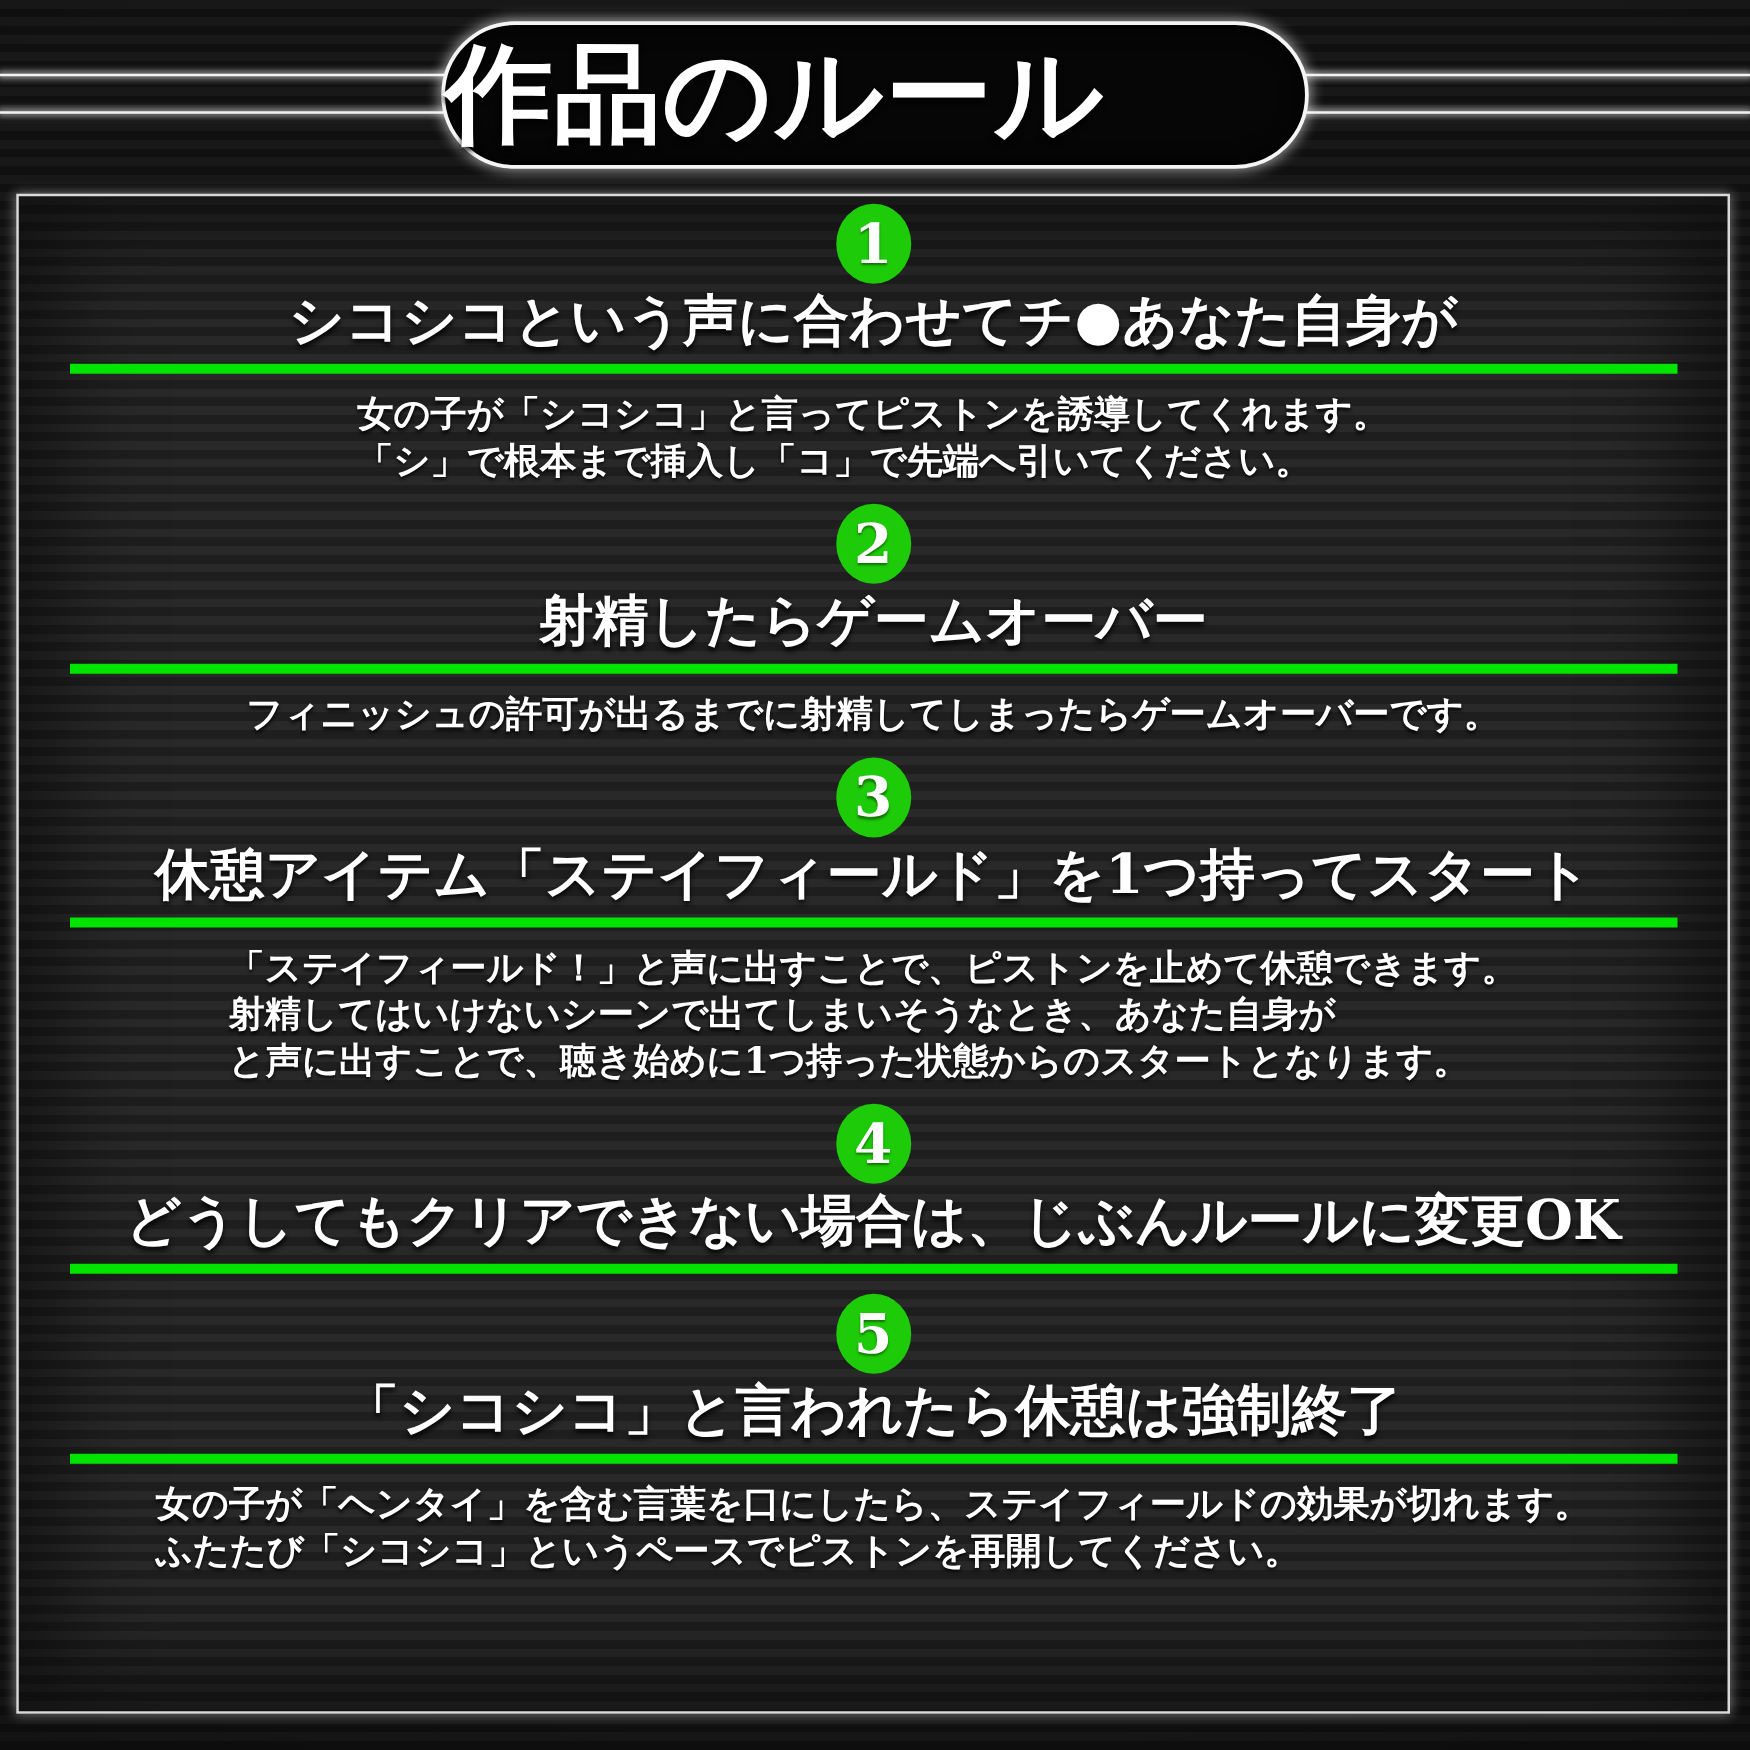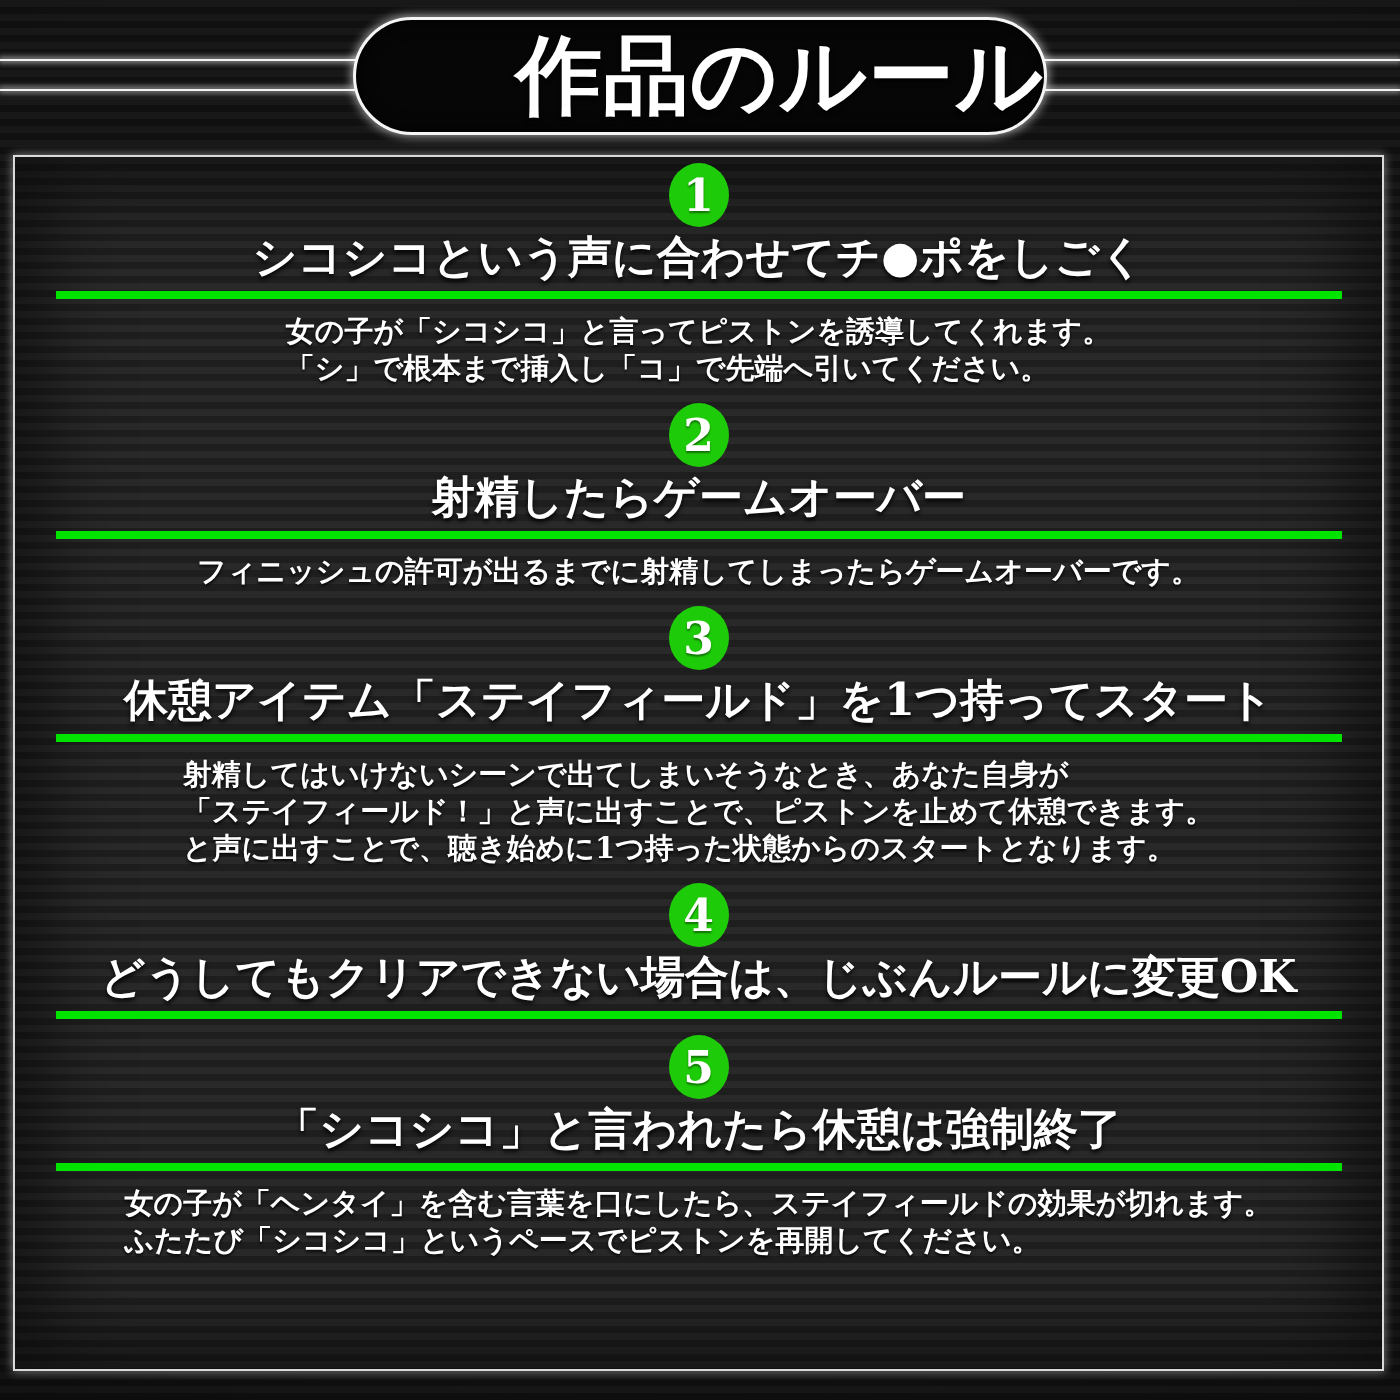--- a/index.html
+++ b/index.html
@@ -24,21 +24,21 @@
   }
   .banner-rail.top { top: 59px; }
   .banner-rail.bottom { top: 89px; }
   .title-badge {
     position: absolute; left: 50%; top: 17px; transform: translateX(-50%);
     width: 688px; height: 112px;
     background: #060606;
     border: 3px solid #f5f5f5;
     border-radius: 60px;
     box-shadow: 0 0 10px 2px rgba(255,255,255,0.55), inset 0 0 18px rgba(0,0,0,0.9);
-    display: flex; align-items: center; justify-content: flex-end;
+    display: flex; align-items: center; justify-content: flex-start;
   }
   .page-title {
     margin: 0;
     font-size: 86px;
     font-weight: 700;
     letter-spacing: 1px;
     color: #ffffff;
     text-shadow: 0 3px 5px rgba(0,0,0,0.9);
     white-space: nowrap;
   }
@@ -105,21 +105,21 @@
     <div class="banner-rail bottom"></div>
     <div class="title-badge">
       <h1 class="page-title">作品のルール</h1>
     </div>
   </div>
 
   <div class="frame">
 
     <section class="rule-section first">
       <div class="num-badge">1</div>
-      <h2 class="rule-heading">シコシコという声に合わせてチ●ポをしごく</h2>
+      <h2 class="rule-heading">シコシコという声に合わせてチ●あなた自身が</h2>
       <div class="green-divider"></div>
       <div class="rule-body">
         <div class="body-line">女の子が「シコシコ」と言ってピストンを誘導してくれます。</div>
         <div class="body-line">「シ」で根本まで挿入し「コ」で先端へ引いてください。</div>
       </div>
     </section>
 
     <section class="rule-section">
       <div class="num-badge">2</div>
       <h2 class="rule-heading">射精したらゲームオーバー</h2>
@@ -127,22 +127,22 @@
       <div class="rule-body">
         <div class="body-line">フィニッシュの許可が出るまでに射精してしまったらゲームオーバーです。</div>
       </div>
     </section>
 
     <section class="rule-section">
       <div class="num-badge">3</div>
       <h2 class="rule-heading">休憩アイテム「ステイフィールド」を1つ持ってスタート</h2>
       <div class="green-divider"></div>
       <div class="rule-body">
+        <div class="body-line">「ステイフィールド！」と声に出すことで、ピストンを止めて休憩できます。</div>
         <div class="body-line">射精してはいけないシーンで出てしまいそうなとき、あなた自身が</div>
-        <div class="body-line">「ステイフィールド！」と声に出すことで、ピストンを止めて休憩できます。</div>
         <div class="body-line">と声に出すことで、聴き始めに1つ持った状態からのスタートとなります。</div>
       </div>
     </section>
 
     <section class="rule-section">
       <div class="num-badge">4</div>
       <h2 class="rule-heading">どうしてもクリアできない場合は、じぶんルールに変更OK</h2>
       <div class="green-divider"></div>
     </section>
 

